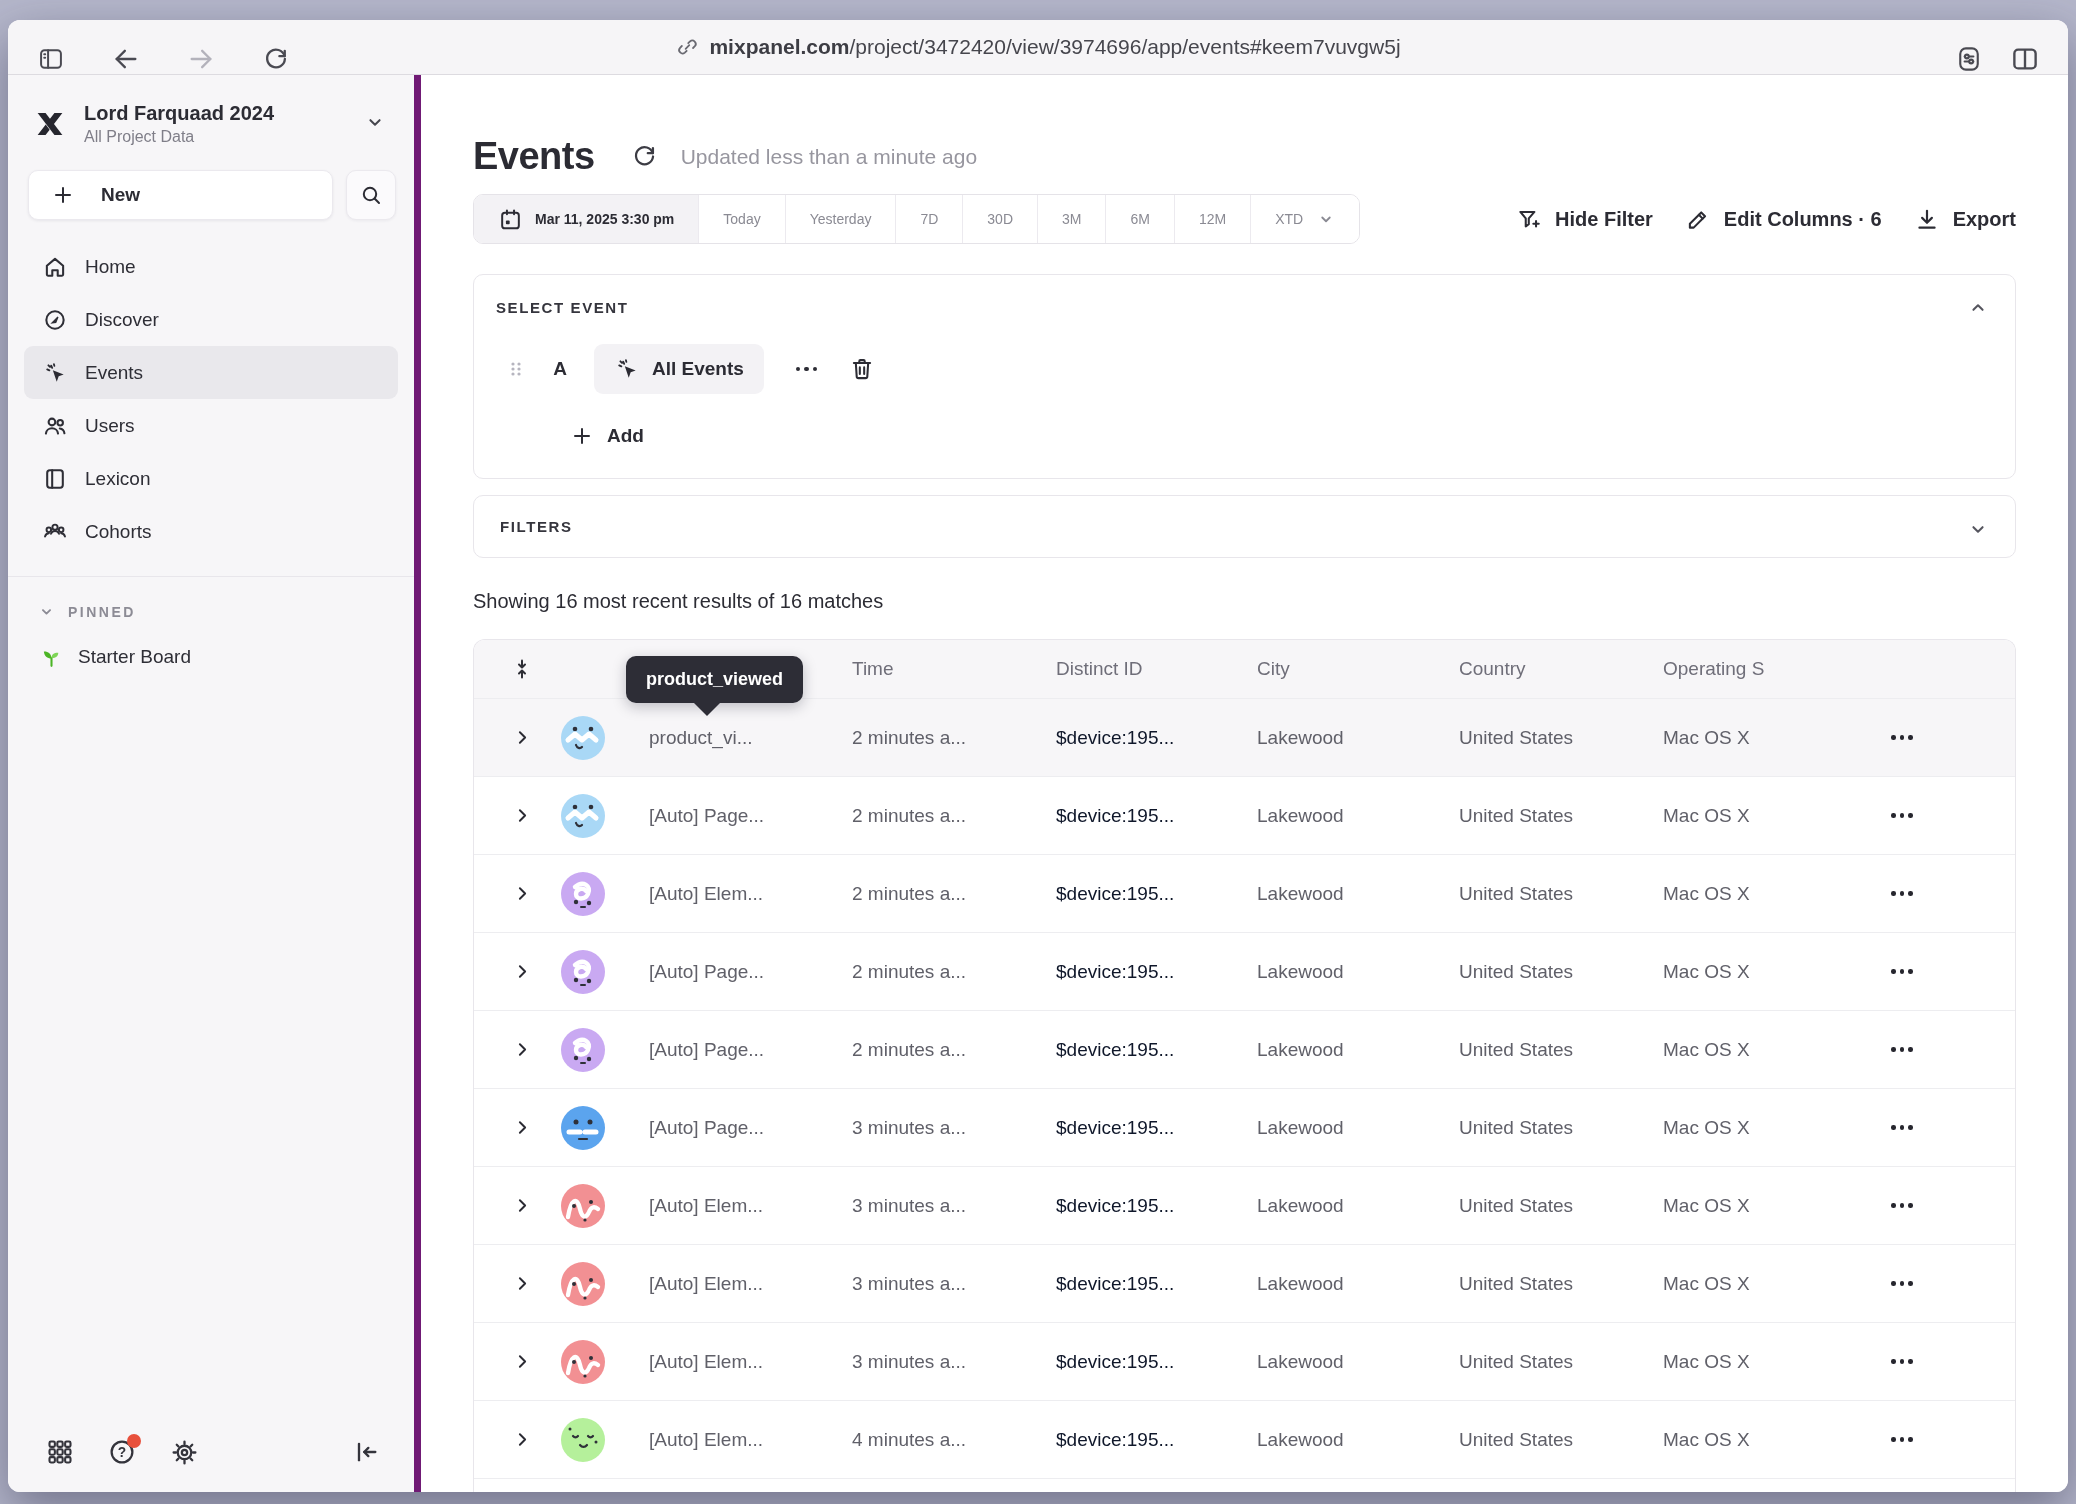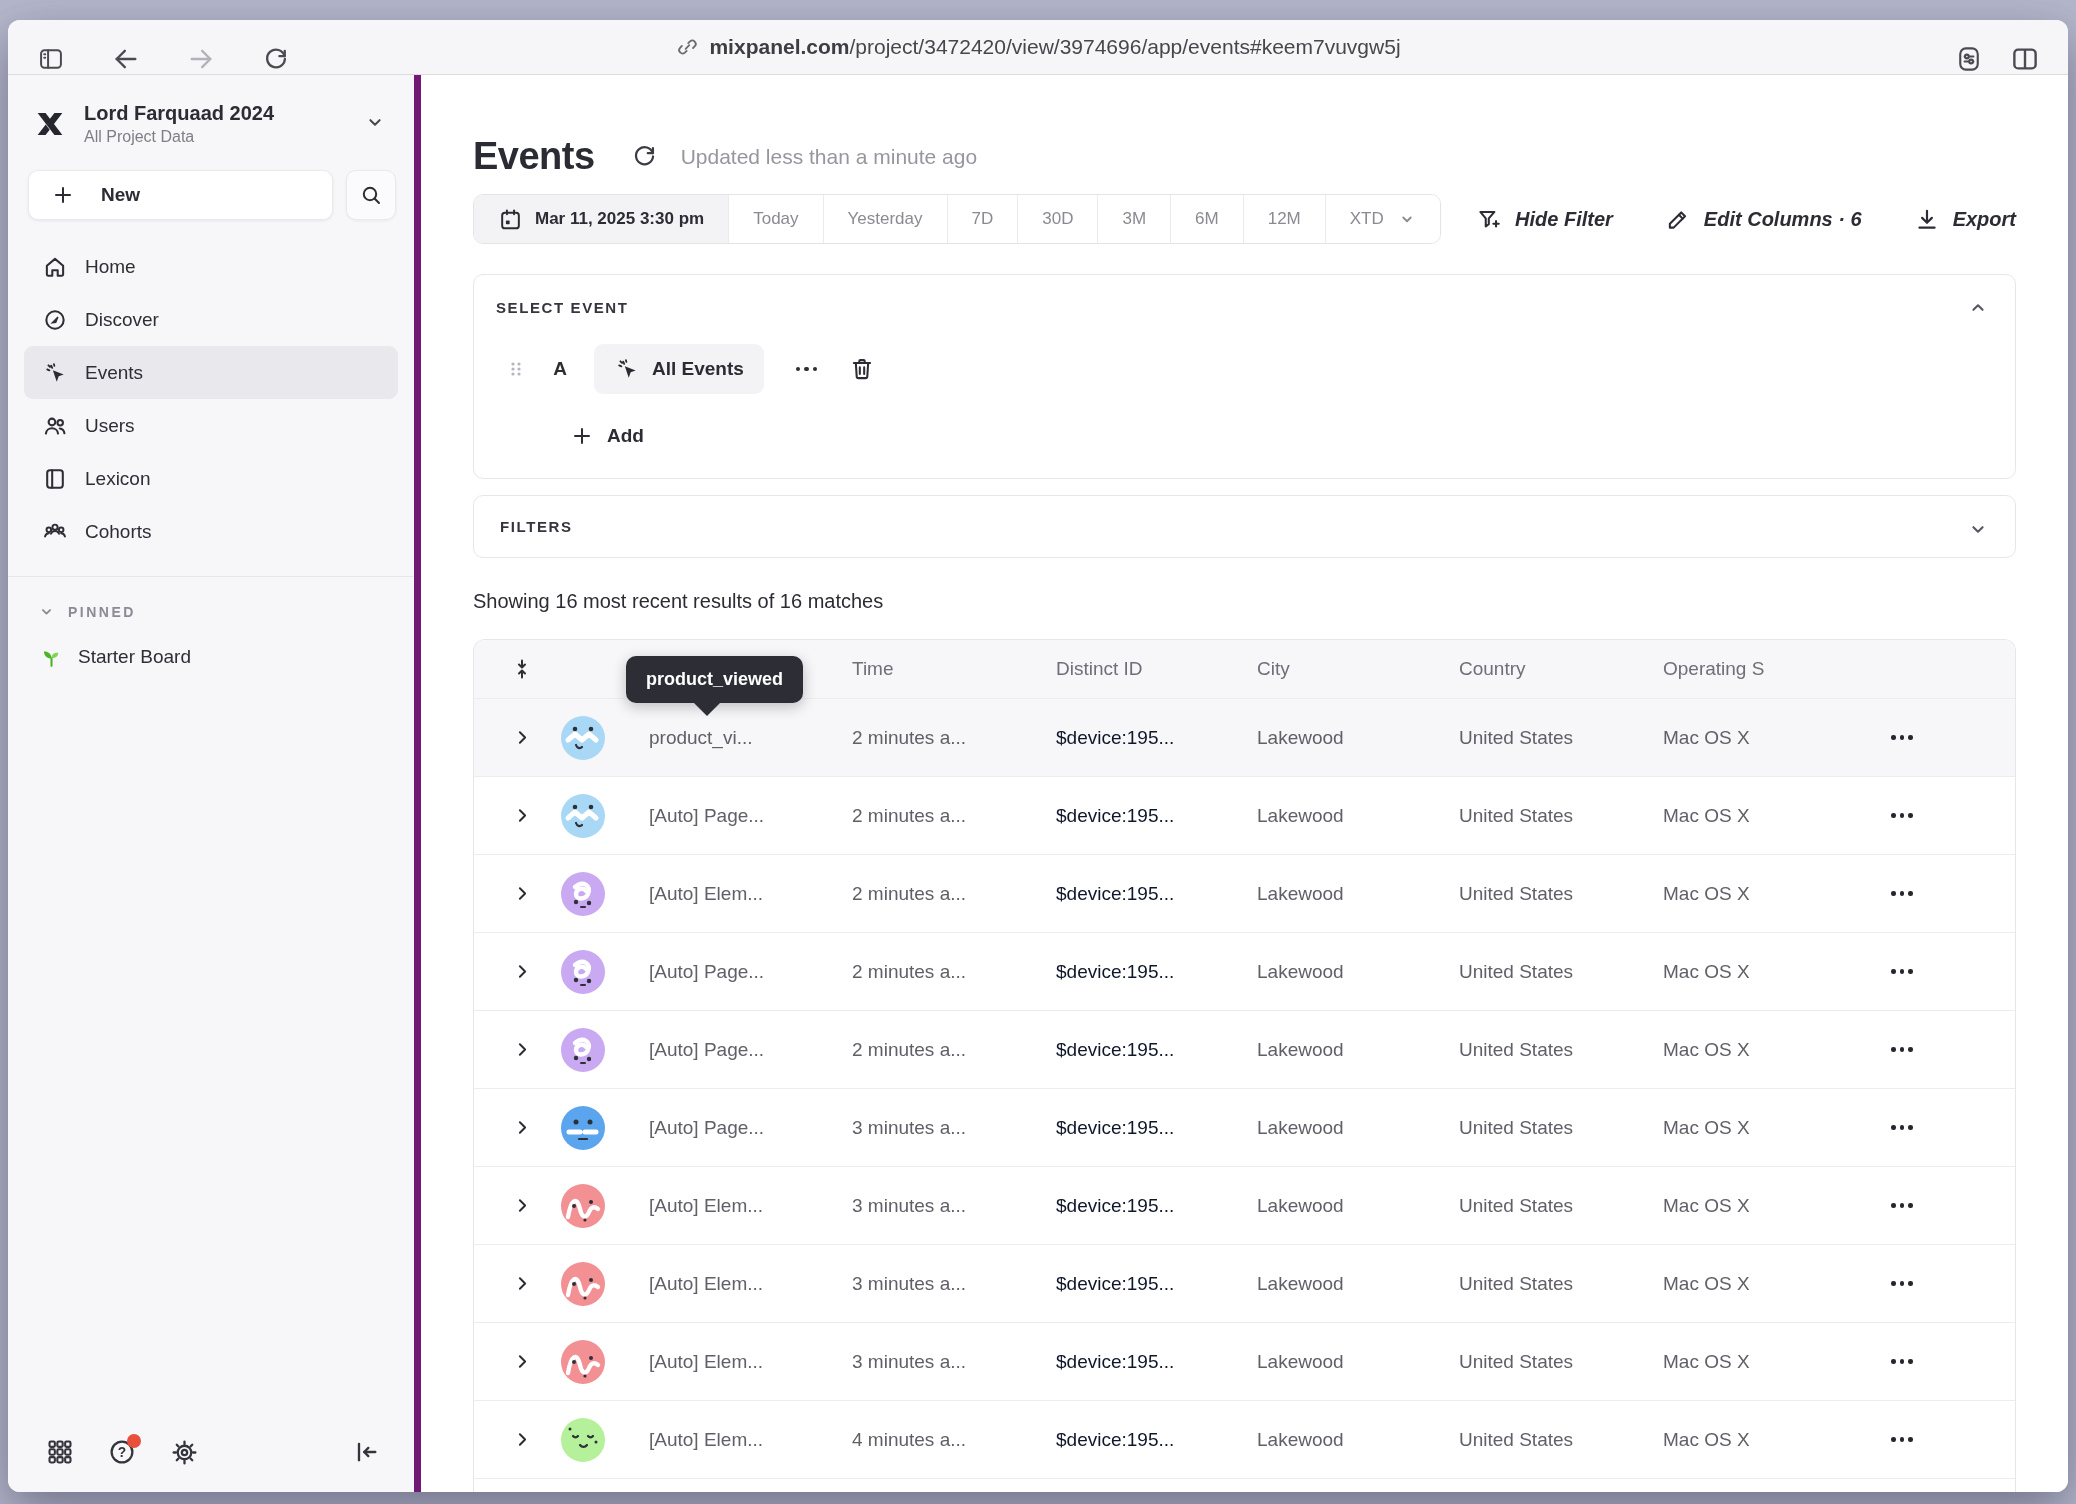--- a/index.html
+++ b/index.html
@@ -70,25 +70,25 @@
   .side-bottom .collapse{margin-left:auto;}
   .help-dot{position:absolute;top:-2px;right:-3px;width:14px;height:14px;border-radius:50%;background:#e8503c;}
   
   .main{flex:1;min-width:0;background:#fff;padding:0 52px;overflow:hidden;display:flex;flex-direction:column;}
   .page-head{display:flex;align-items:center;gap:22px;margin-top:60px;}
   .page-title{font-size:38px;font-weight:700;color:#2b2b33;letter-spacing:-.5px;}
   .refresh{width:28px;height:28px;display:flex;align-items:center;justify-content:center;color:#3c3c44;cursor:pointer;margin-left:14px;}
   .updated{font-size:21px;color:#97969f;}
   .controls{display:flex;align-items:center;margin-top:16px;}
   .seg-ctl{display:flex;align-items:stretch;height:48px;border:1px solid #e5e3e8;border-radius:10px;overflow:hidden;background:#fff;}
-  .seg{display:flex;align-items:center;gap:12px;padding:0 24px;font-size:17px;color:#8a8a93;border-right:1px solid #eceaef;cursor:pointer;white-space:nowrap;background:#fff;}
+  .seg{display:flex;align-items:center;gap:12px;padding:0 24px;font-size:14px;color:#8a8a93;border-right:1px solid #eceaef;cursor:pointer;white-space:nowrap;background:#fff;}
   .seg:last-child{border-right:none;}
   .seg.sel{background:#f3f2f5;color:#2c2c34;font-weight:600;}
   .seg .chev{color:#8a8a93;margin-left:2px;display:flex;}
-  .ctl-actions{margin-left:auto;display:flex;align-items:center;gap:52px;font-style:italic;}
+  .ctl-actions{margin-left:auto;display:flex;align-items:center;gap:32px;}
   .act{display:flex;align-items:center;gap:13px;font-size:20px;font-weight:600;color:#2c2c34;cursor:pointer;white-space:nowrap;}
   .act .aicon{width:26px;height:26px;display:flex;align-items:center;justify-content:center;}
   
   .card{border:1px solid #e8e6eb;border-radius:10px;background:#fff;}
   .card.select-event{margin-top:30px;padding:24px 26px 30px 22px;position:relative;}
   .card-title{font-size:15px;font-weight:700;letter-spacing:1.6px;color:#35353d;}
   .card-chev{position:absolute;right:26px;top:22px;color:#55555e;cursor:pointer;}
   .se-row{display:flex;align-items:center;gap:26px;margin:28px 0 0 10px;}
   .drag{color:#b6b5bf;display:flex;cursor:grab;}
   .se-letter{font-size:19px;font-weight:600;color:#2c2c34;width:16px;text-align:center;}

